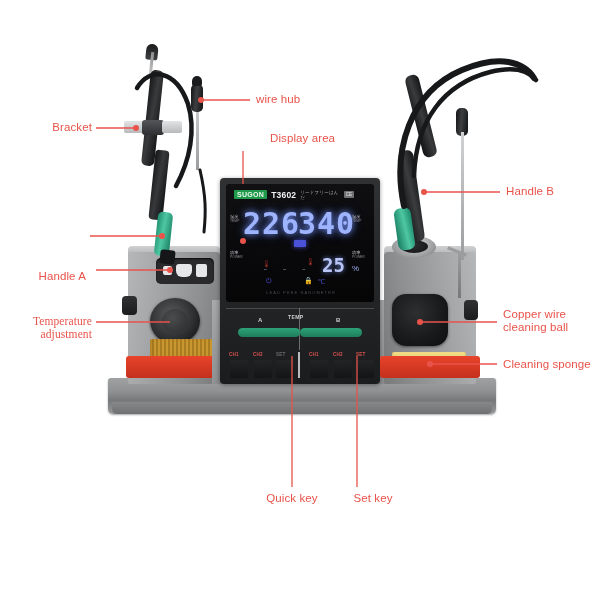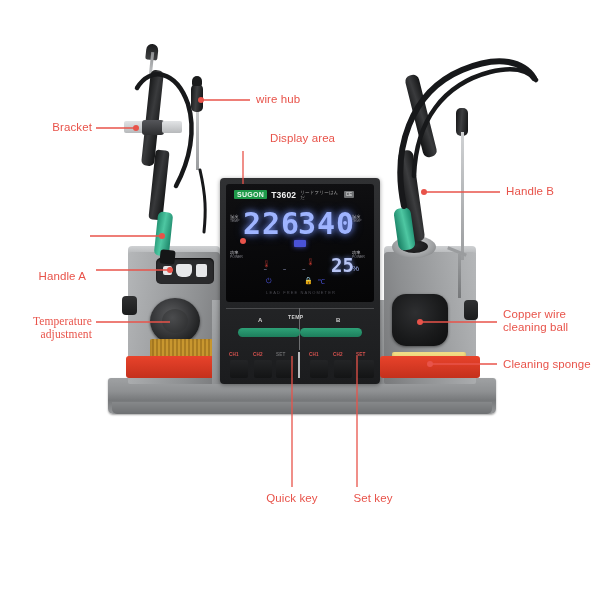--- a/index.html
+++ b/index.html
@@ -140,21 +140,21 @@
     box-shadow:0 0 5px rgba(74,82,216,.9);
   }
 
   #dash-left{
     position:absolute;left:262px;top:262px;
     color:#5b5f78;font-family:"DejaVu Sans Mono", monospace;font-size:11px;letter-spacing:3px;
   }
   #pct-val{
     position:absolute;left:322px;top:254px;
     font-family:"DejaVu Sans Mono", monospace;font-size:19px;font-weight:bold;
-    color:#b9c6f5;text-shadow:0 0 5px rgba(130,160,255,.8);margin-left:9px;
+    color:#b9c6f5;text-shadow:0 0 5px rgba(130,160,255,.8);
   }
   #pct-sign{
     position:absolute;left:352px;top:264px;color:#9fb0ee;font-size:8px;
   }
 
   .lcd-side{
     position:absolute;width:22px;color:#c9c9cf;font-size:4.2px;line-height:5px;
   }
   .lcd-side .en{color:#8b8b93;font-size:3.4px;display:block;}
   #side-tl{left:230px;top:214px;}

